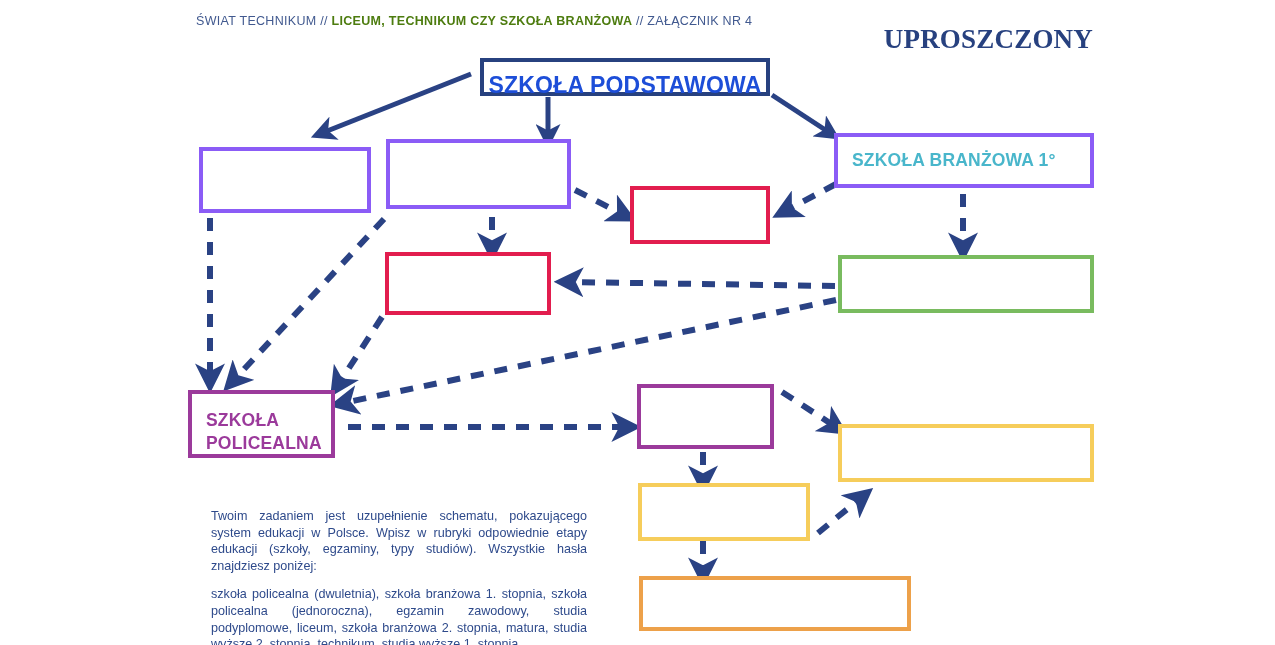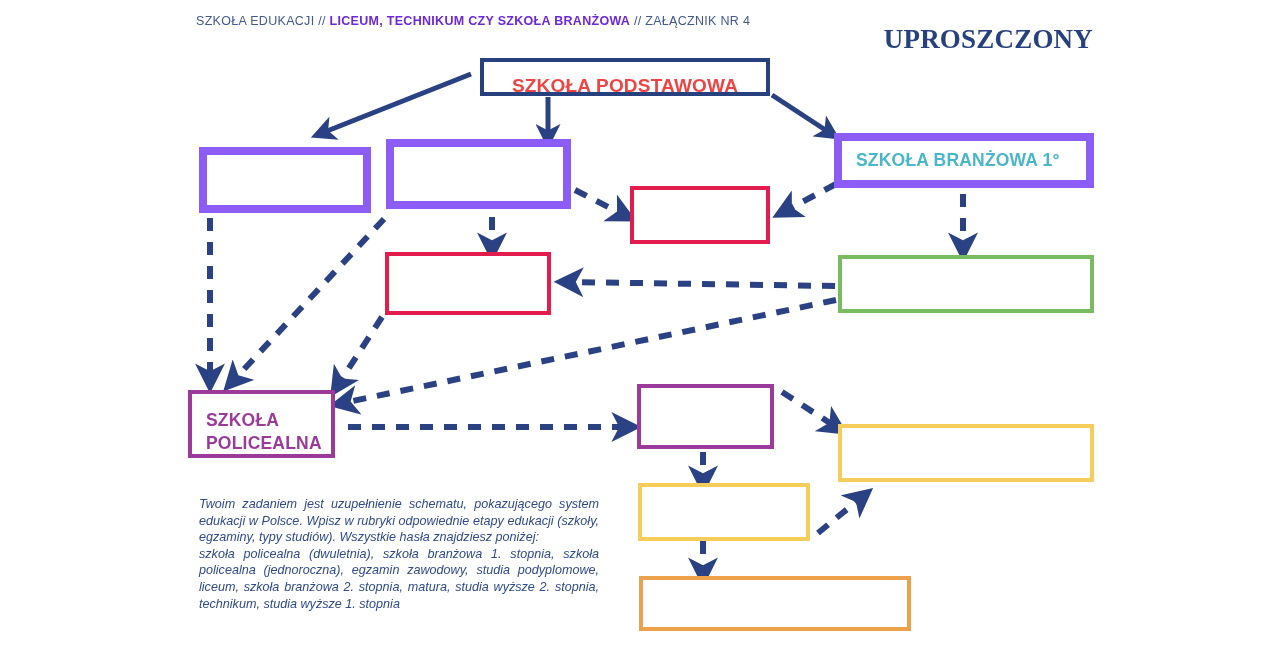--- a/index.html
+++ b/index.html
@@ -25,21 +25,21 @@
   }
   .hdr {
     position: absolute;
     left: 196px;
     top: 14px;
     font-size: 12.5px;
     letter-spacing: 0.3px;
     color: #2e4a8b;
     white-space: nowrap;
   }
-  .hdr .b { font-weight: bold; color: #6d28d9; }
+  .hdr .b { font-weight: bold; color: #4d7c0f; }
   .hdr .n { font-weight: normal; color: #41598f; }
 
   .title {
     position: absolute;
     right: 182px;
     top: 24px;
     width: 420px;
     text-align: right;
     font-family: "Liberation Serif", serif;
     font-weight: bold;
@@ -58,51 +58,51 @@
   }
   .box .lbl {
     font-weight: bold;
     font-size: 17.5px;
     letter-spacing: 0.2px;
     line-height: 23px;
     white-space: pre-line;
   }
 
   .b-navy   { border: 4px solid #27417f; }
-  .b-navy .lbl { color: #ef4444; font-size: 19px; width: 100%; text-align: center; margin-top: 17px; }
-
-  .b-cyan   { border: 8px solid #8b5cf6; }
+  .b-navy .lbl { color: #1d4ed8; font-size: 23px; width: 100%; text-align: center; margin-top: 17px; }
+
+  .b-cyan   { border: 4px solid #8b5cf6; }
   .b-cyan .lbl { color: #49b6cb; padding-left: 14px; }
 
   .b-red    { border: 4px solid #e21d4e; }
   .b-green  { border: 4px solid #79bb5f; }
   .b-purple { border: 4px solid #9b3a9b; }
   .b-purple .lbl { color: #9b3a9b; padding-left: 14px; margin-top: 16px; }
   .b-yellow { border: 4px solid #f6cd5b; }
   .b-orange { border: 4px solid #eda14a; }
 
   .instructions {
     position: absolute;
     left: 199px;
     top: 496px;
     width: 400px;
     font-size: 12.6px;
     line-height: 16.6px;
     color: #2e4a8b;
     text-align: justify;
   }
-  .instructions p { margin: 0; font-style: italic; }
+  .instructions p { margin: 12px; }
 </style>
 </head>
 <body>
 
 <div id="page">
 
   <div class="hdr">
-    <span class="n">SZKOŁA EDUKACJI // </span><span class="b">LICEUM, TECHNIKUM CZY SZKOŁA BRANŻOWA</span><span class="n"> // ZAŁĄCZNIK NR 4</span>
+    <span class="n">ŚWIAT TECHNIKUM // </span><span class="b">LICEUM, TECHNIKUM CZY SZKOŁA BRANŻOWA</span><span class="n"> // ZAŁĄCZNIK NR 4</span>
   </div>
 
   <div class="title">
     <div>UPROSZCZONY</div>
   </div>
 
   <svg id="svg-layer" viewBox="0 0 1275 645">
     <defs>
       <marker id="ah" markerWidth="5" markerHeight="5" refX="2.6" refY="2.5" orient="auto">
         <path d="M0,0 L5,2.5 L0,5 L1.3,2.5 Z" fill="#2a4284"></path>

